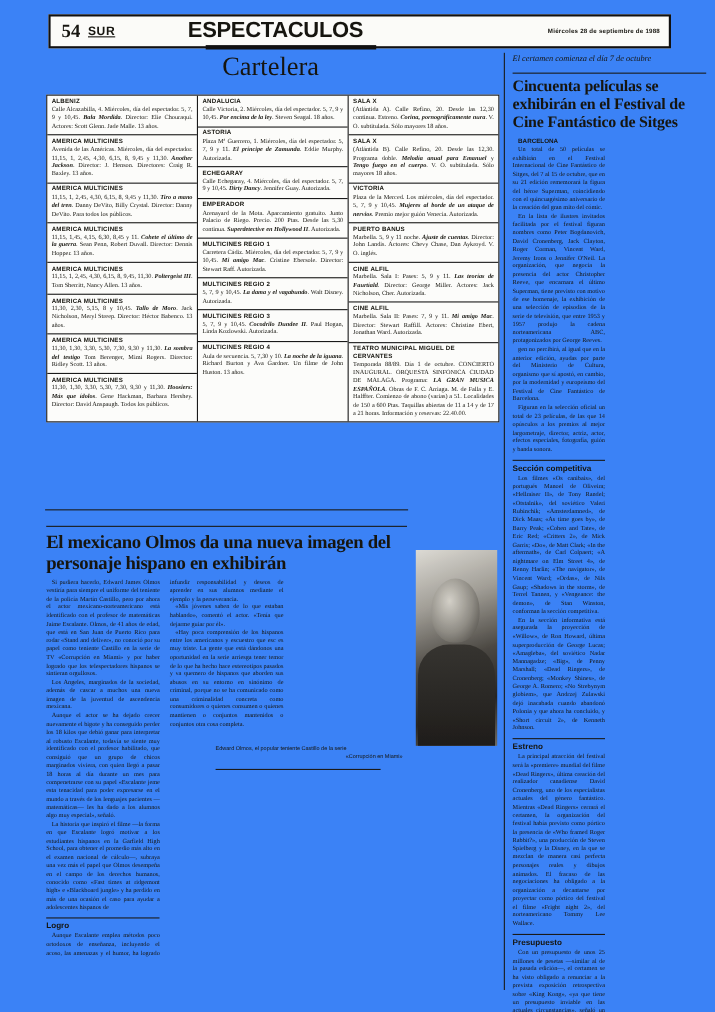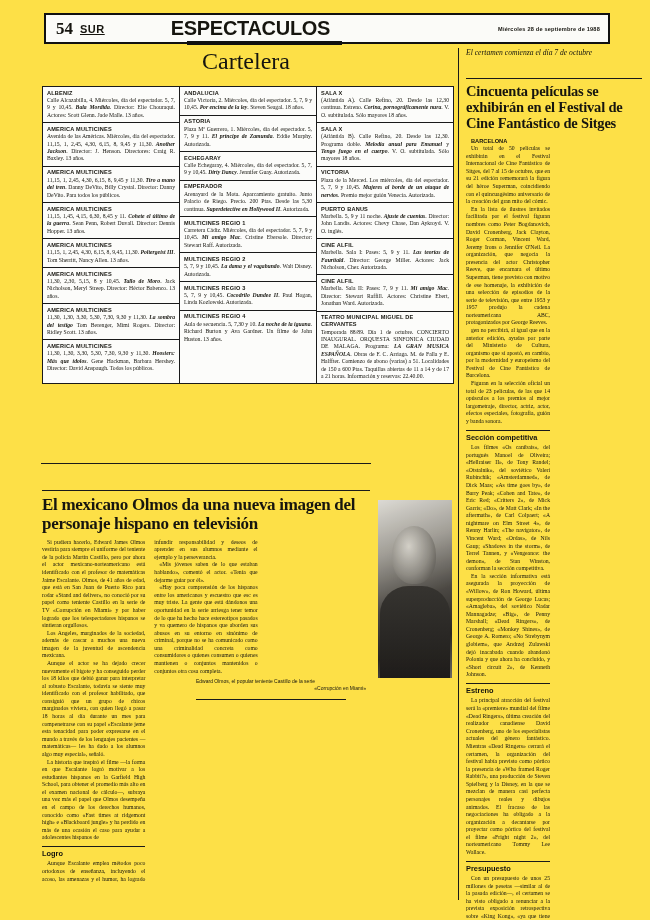--- a/index.html
+++ b/index.html
@@ -1,17 +1,17 @@
 <!DOCTYPE html>
 <html><head>
 <meta charset="utf-8">
 <style>
   html,body{margin:0;padding:0;background:#f2f1ed;}
   body{width:650px;height:920px;font-family:"Liberation Serif",serif;color:#16150f;overflow:hidden;position:relative;}
-  .page{width:650px;height:920px;position:relative;background:#fde047;}
+  .page{width:650px;height:920px;position:relative;background:#3b82f6;}
 
   
   .masthead{position:absolute;left:44px;top:13px;width:562px;height:27px;border:2px solid #111;background:#fbfbf8;}
   .mast-inner{display:flex;align-items:center;height:100%;}
   .folio{font-family:"Liberation Serif",serif;font-size:17px;font-weight:bold;padding-left:10px;letter-spacing:0px;}
   .sur{font-size:11px;font-weight:bold;font-family:"Liberation Sans",sans-serif;margin-left:7px;letter-spacing:0.5px;text-decoration:underline;}
   .sectionname{font-family:"Liberation Sans",sans-serif;font-weight:bold;font-size:20px;letter-spacing:-0.3px;margin-left:66px;}
   .mast-date{margin-left:auto;padding-right:8px;font-family:"Liberation Sans",sans-serif;font-size:5.6px;font-weight:bold;letter-spacing:0.2px;}
   .mast-rule{position:absolute;left:187px;top:41px;width:155px;height:4px;background:#111;}
 
@@ -27,21 +27,21 @@
   .cell:last-child{border-bottom:none;}
   .cn{font-family:"Liberation Sans",sans-serif;font-weight:bold;font-size:5.6px;letter-spacing:0.2px;line-height:1.25;}
   .cb{font-size:5.7px;line-height:1.3;text-align:justify;margin-top:0.5px;}
   .cb i{font-style:italic;font-weight:bold;}
 
   
   .vrule{position:absolute;left:458px;top:48px;width:1px;height:852px;background:#1a1a1a;}
 
   
   .rcol{position:absolute;left:466px;top:48px;width:176px;}
-  .kicker{font-style:italic;font-size:7.6px;line-height:1.3;padding-bottom:19px;}
+  .kicker{font-style:italic;font-size:7.6px;line-height:1.3;padding-bottom:7px;}
   .hr-thin{border-top:1px solid #1a1a1a;margin:1px 0 4px 0;}
   .rhead{font-size:14.5px;line-height:1.12;font-weight:bold;letter-spacing:-0.2px;margin:0 0 6px 0;}
   .subhead{font-family:"Liberation Sans",sans-serif;font-weight:bold;font-size:7.4px;border-top:1px solid #1a1a1a;padding-top:2.5px;margin:4px 0 2px 0;}
   .twocol{column-count:2;column-gap:8px;column-fill:auto;}
   .twocol p{margin:0;font-size:5.7px;line-height:1.33;text-align:justify;text-indent:5px;}
   .dateline{font-family:"Liberation Sans",sans-serif;font-weight:bold;font-size:5px;text-align:right;text-indent:0;margin:0;}
   .twocol .subhead{break-inside:avoid;}
 
   
   .lart{position:absolute;left:42px;top:470px;width:328px;}
@@ -201,21 +201,21 @@
         <div class="subhead">Presupuesto</div>
         <p>Con un presupuesto de unos 25 millones de pesetas —similar al de la pasada edición—, el certamen se ha visto obligado a renunciar a la prevista exposición retrospectiva sobre «King Kong», «ya que tiene un presupuesto inviable en las actuales circunstancias», señaló un portavoz.</p>
       </div>
   </div>
 
   <div class="ts"></div>
   <div class="lart">
     <div class="kicker">
     </div>
     <div class="hr-thin"></div>
-    <h1 class="lhead">El mexicano Olmos da una nueva imagen del personaje hispano en televisión</h1>
+    <h1 class="lhead">El mexicano Olmos da una nueva imagen del personaje hispano en exhibirán</h1>
     <div class="lbody" id="left-body">
         <p>Si pudiera hacerlo, Edward James Olmos vestiría para siempre el uniforme del teniente de la policía Martín Castillo, pero por ahora el actor mexicano-norteamericano está identificado con el profesor de matemáticas Jaime Escalante. Olmos, de 41 años de edad, que está en San Juan de Puerto Rico para rodar «Stand and deliver», no conoció por su papel como teniente Castillo en la serie de TV «Corrupción en Miami» y por haber logrado que los telespectadores hispanos se sintieran orgullosos.</p>
         <p>Los Angeles, marginados de la sociedad, además de cascar a muchos una nueva imagen de la juventud de ascendencia mexicana.</p>
         <p>Aunque el actor se ha dejado crecer nuevamente el bigote y ha conseguido perder los 18 kilos que debió ganar para interpretar al robusto Escalante, todavía se siente muy identificado con el profesor habilitado, que consiguió que un grupo de chicos marginados viviera, con quien llegó a pasar 18 horas al día durante un mes para compenetrarse con su papel «Escalante jeme esta tenacidad para poder expresarse en el mundo a través de los lenguajes pacientes —matemáticas— les ha dado a los alumnos algo muy especial», señaló.</p>
         <p>La historia que inspiró el filme —la forma en que Escalante logró motivar a los estudiantes hispanos en la Garfield High School, para obtener el promedio más alto en el examen nacional de cálculo—, subraya una vez más el papel que Olmos desempeña en el campo de los derechos humanos, conocido como «Fast times at ridgemont high» e «Blackboard jungle» y ha perdido en más de una ocasión el caso para ayudar a adolescentes hispanos de</p>
         <div class="subhead">Logro</div>
         <p>Aunque Escalante emplea métodos poco ortodoxos de enseñanza, incluyendo el acoso, las amenazas y el humor, ha logrado infundir responsabilidad y deseos de aprender en sus alumnos mediante el ejemplo y la perseverancia.</p>
         <p>«Mis jóvenes saben de lo que estaban hablando», comentó el actor. «Tenía que dejarme guiar por él».</p>
         <p>«Hay poca comprensión de los hispanos entre los americanos y escuestro que esc es muy triste. La gente que está dándonos una oportunidad en la serie arriesga tener temor de lo que ha hecho hace estereotipos pasados y va quemero de hispanos que aborden sus abusos en su entorno en sinónimo de criminal, porque no se ha comunicado como una criminalidad concreta como consumidores o quienes consumen o quienes mantienen o conjuntos mantenidos o conjuntos otra cosa completa.</p>
       </div>

